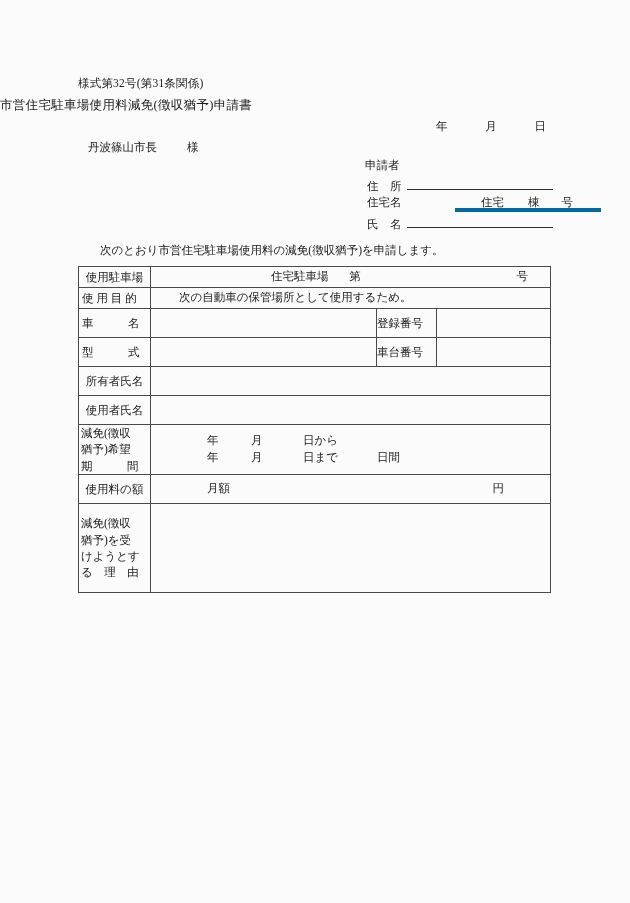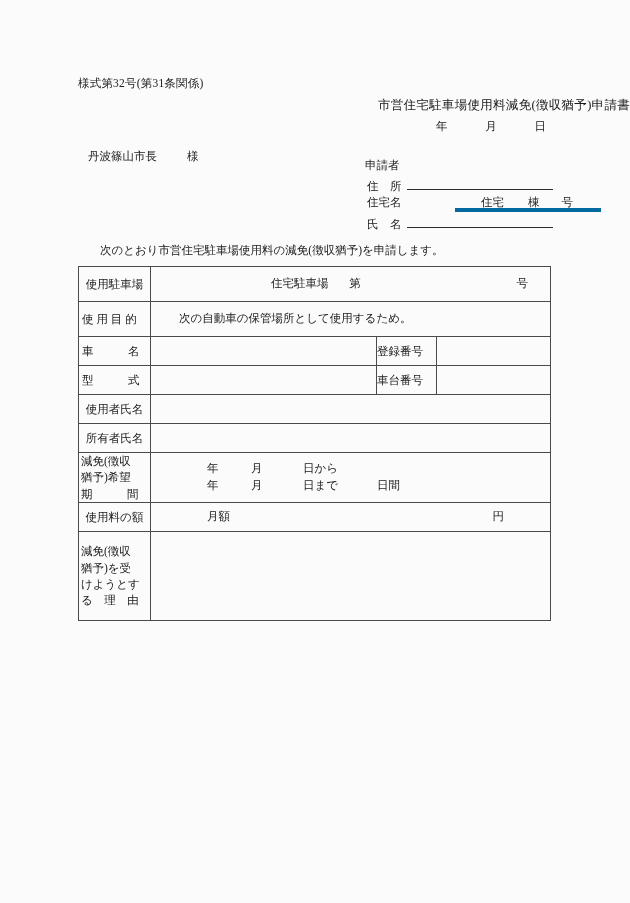--- a/index.html
+++ b/index.html
@@ -28,38 +28,37 @@
   .form-code {
     left: 78px;
     top: 76px;
     font-size: 11.5px;
     letter-spacing: 0.2px;
   }
   .doc-title {
     left: 0;
     right: 0;
     top: 97px;
-    text-align: right;
+    text-align: left;
     font-size: 12.5px;
     letter-spacing: 0.3px;
     white-space: nowrap;
   }
   .date-line {
     left: 436px;
     top: 119px;
     font-size: 11.5px;
     width: 110px;
     display: flex;
     justify-content: space-between;
   }
   .addressee {
     left: 88px;
     top: 140px;
     font-size: 11.5px;
-    margin-top: 9px;
   }
   .addressee .honorific { margin-left: 30px; }
 
   
   .applicant-title {
     left: 365px;
     top: 158px;
     font-size: 11.5px;
   }
   .app-row {
@@ -151,21 +150,21 @@
   .cell-value {
     padding: 5px 8px;
     line-height: 1.5;
   }
   .sub-label {
     width: 60px;
     text-align: left;
     padding: 4px 3px;
   }
 
-  .h-small { height: 35px; }
+  .h-small { height: 21px; }
   .h-mid   { height: 29px; }
 
   .parking-line {
     display: flex;
     align-items: baseline;
     justify-content: space-between;
     padding: 0 4px 0 0;
     font-family: Liberation Mono, monospace;
   }
   .parking-line .mid {
@@ -281,26 +280,26 @@
       <tr class="h-mid">
         <td class="cell-label">
           <span class="spread">型　　　式</span>
         </td>
         <td class="cell-value"></td>
         <td class="sub-label">車台番号</td>
         <td class="cell-value"></td>
       </tr>
 
       <tr class="h-mid">
+        <td class="cell-label">所有者氏名</td>
+        <td class="cell-value" colspan="3"></td>
+      </tr>
+
+      <tr class="h-mid">
         <td class="cell-label">使用者氏名</td>
-        <td class="cell-value" colspan="3"></td>
-      </tr>
-
-      <tr class="h-mid">
-        <td class="cell-label">所有者氏名</td>
         <td class="cell-value" colspan="3"></td>
       </tr>
 
       <tr>
         <td class="cell-label">
           <span class="multiline">
             <span>減免(徴収</span>
             <span>猶予)希望</span>
             <span class="sp">期　　　間</span>
           </span>

